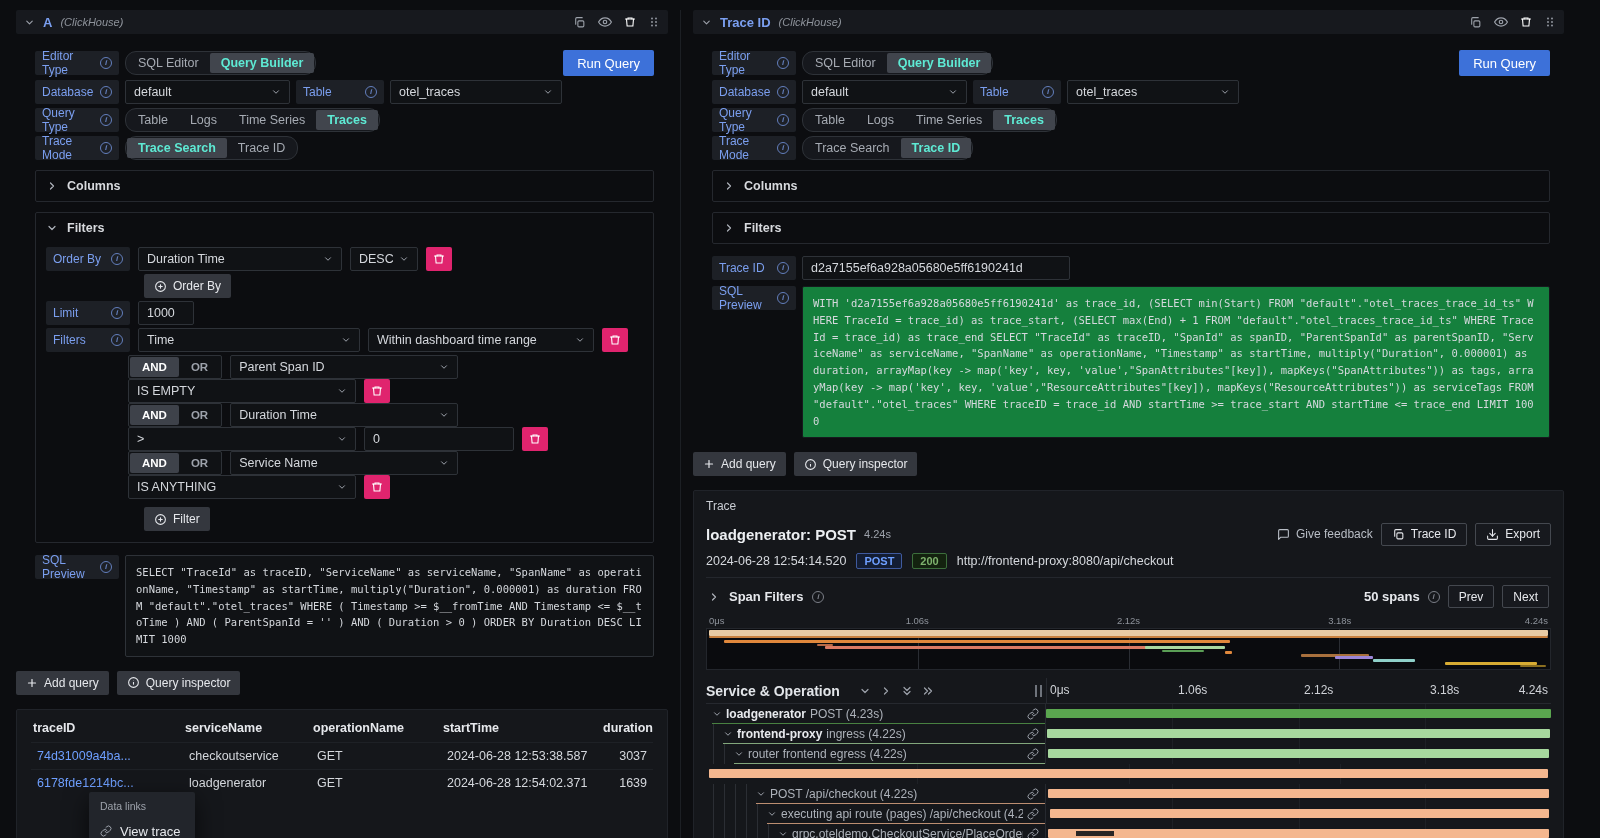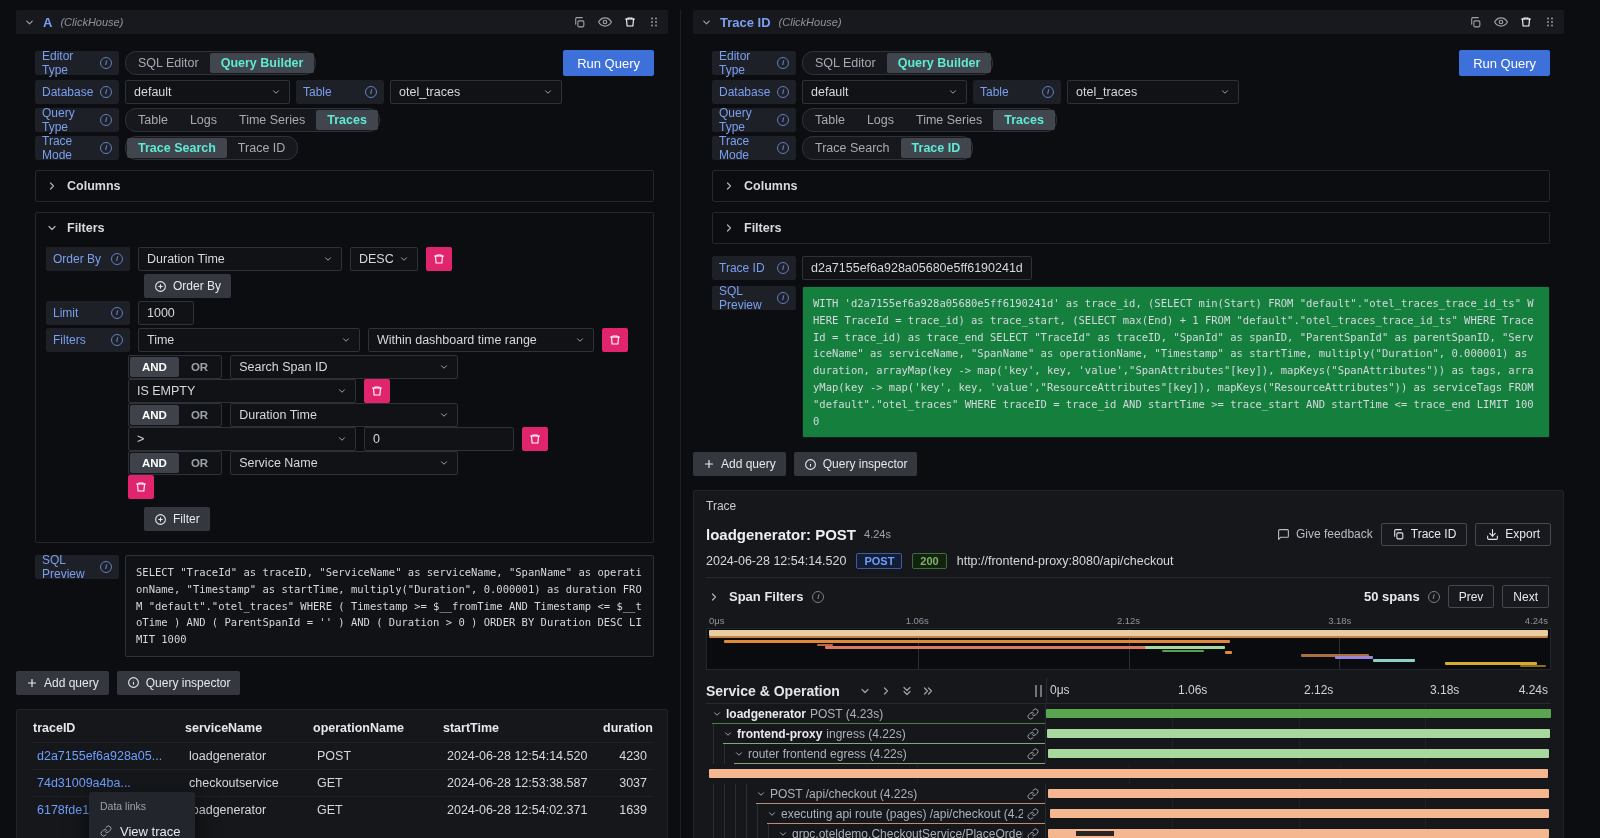--- a/index.html
+++ b/index.html
@@ -32,21 +32,21 @@
   .seg-opt.sel { background:#41454d; color:#5eead4; font-weight:700; border-radius:2px; }
   .run-btn { margin-left:auto; background:#3d71d9; color:#fff; border:none; border-radius:2px;
     height:26px; padding:0 14px; font-weight:500; font-size:13px; font-family:inherit; cursor:pointer; }
 
   .select { height:24px; background:#101215; border:1px solid #2e3238; border-radius:2px; display:flex;
     align-items:center; padding:0 8px; gap:6px; color:#d5d8dd; font-size:12.5px; cursor:pointer; }
   .select .sel-val { flex:1; white-space:nowrap; overflow:hidden; }
   .tinput { height:24px; background:#101215; border:1px solid #2e3238; border-radius:2px; color:#d5d8dd;
     padding:0 8px; font-size:12.5px; font-family:inherit; }
   .w204{width:204px}.w68{width:68px}.w56{width:56px}.w222{width:222px}.w226{width:226px}
-  .w228{width:228px}.w150{width:150px}.w165{width:165px}.w172{width:172px}.w230{width:230px}
+  .w228{width:228px}.w150{width:150px}.w165{width:165px}.w172{width:172px}.w230{width:268px}
 
   .cbox { border:1px solid #25282e; border-radius:2px; margin-top:10px; padding:5px 10px; }
   .cbox-title { display:flex; align-items:center; gap:9px; font-weight:700; color:#d8dade; font-size:12.5px; height:20px; }
   .cbox-title .cchev { color:#aeb3bb; display:flex; }
   .fbody { padding:9px 0 6px 0; display:flex; flex-direction:column; gap:3px; }
   .f-row { display:flex; align-items:center; gap:8px; }
   .ind { margin-left:82px; }
   .ind2 { margin-left:98px; }
   .andor { display:flex; background:#101215; border:1px solid #2e3238; border-radius:2px; height:24px; overflow:hidden; padding:1px; }
   .ao-opt { padding:0 12px; line-height:20px; color:#9da2ab; font-size:11.5px; font-weight:700; }
@@ -333,21 +333,21 @@
                   </svg>
                 </button>
             </div>
             <div id="conditions-a">
                 <div class="f-row ind">
                   <div class="andor">
                     <span class="ao-opt sel">AND</span>
                     <span class="ao-opt">OR</span>
                   </div>
                   <div class="select w228">
-                    <span class="sel-val">Search Span ID</span>
+                    <span class="sel-val">Parent Span ID</span>
                     <span>
                       <svg width="10" height="10" viewBox="0 0 24 24" fill="none" stroke="#9da2ab" stroke-width="2.4" stroke-linecap="round" stroke-linejoin="round">
                         <polyline points="6 9 12 15 18 9"></polyline>
                       </svg>
                     </span>
                   </div>
                 </div>
                 <div class="f-row ind">
                   <div class="select w228">
                     <span class="sel-val">IS EMPTY</span>
@@ -405,20 +405,28 @@
                   <div class="select w228">
                     <span class="sel-val">Service Name</span>
                     <span>
                       <svg width="10" height="10" viewBox="0 0 24 24" fill="none" stroke="#9da2ab" stroke-width="2.4" stroke-linecap="round" stroke-linejoin="round">
                         <polyline points="6 9 12 15 18 9"></polyline>
                       </svg>
                     </span>
                   </div>
                 </div>
                 <div class="f-row ind">
+                  <div class="select w228">
+                    <span class="sel-val">IS ANYTHING</span>
+                    <span>
+                      <svg width="10" height="10" viewBox="0 0 24 24" fill="none" stroke="#9da2ab" stroke-width="2.4" stroke-linecap="round" stroke-linejoin="round">
+                        <polyline points="6 9 12 15 18 9"></polyline>
+                      </svg>
+                    </span>
+                  </div>
                   <button class="trash-btn">
                     <svg width="12" height="12" viewBox="0 0 24 24" fill="none" stroke="#fff" stroke-width="2.2" stroke-linecap="round">
                       <path d="M3 6h18"></path>
                       <path d="M8 6V4h8v2"></path>
                       <path d="M19 6l-1.2 14H6.2L5 6"></path>
                     </svg>
                   </button>
                 </div>
               </div>
             <div class="f-row ind2" style="margin-top:5px;">
@@ -479,27 +487,20 @@
         <thead>
             <tr id="thead-row">
               <th>traceID</th>
               <th>serviceName</th>
               <th>operationName</th>
               <th>startTime</th>
               <th class="right">duration</th>
             </tr>
           </thead>
         <tbody id="tbody-rows">
-            <tr>
-              <td class="link">d2a7155ef6a928a05...</td>
-              <td>loadgenerator</td>
-              <td>POST</td>
-              <td>2024-06-28 12:54:14.520</td>
-              <td class=" right">4230</td>
-            </tr>
             <tr>
               <td class="link">74d31009a4ba...</td>
               <td>checkoutservice</td>
               <td>GET</td>
               <td>2024-06-28 12:53:38.587</td>
               <td class=" right">3037</td>
             </tr>
             <tr>
               <td class="link">6178fde1214bc...</td>
               <td>loadgenerator</td>

